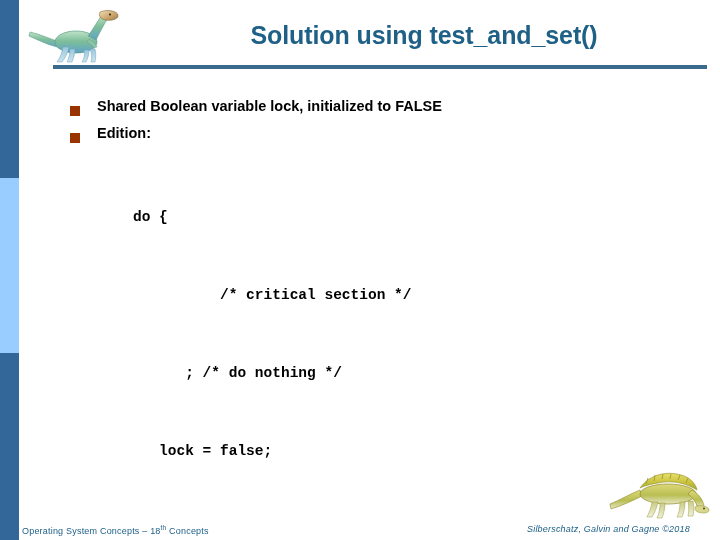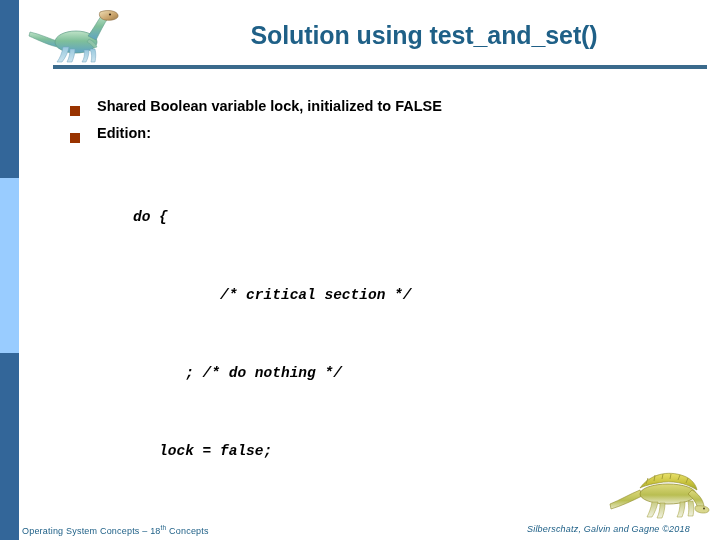--- a/index.html
+++ b/index.html
@@ -109,21 +109,21 @@
     left: 133px;
     top: 152px;
     width: 560px;
     font-family: "Liberation Mono", "DejaVu Sans Mono", monospace;
     font-size: 14.5px;
     font-weight: bold;
     color: #000000;
     line-height: 26px;
     white-space: pre;
   }
-  .code-line { display: block; white-space: pre; font-style: italic; }
+  .code-line { display: block; white-space: pre; }
 
   
   #footer-dino {
     position: absolute;
     left: 608px;
     top: 466px;
     width: 104px;
     height: 56px;
   }
 

